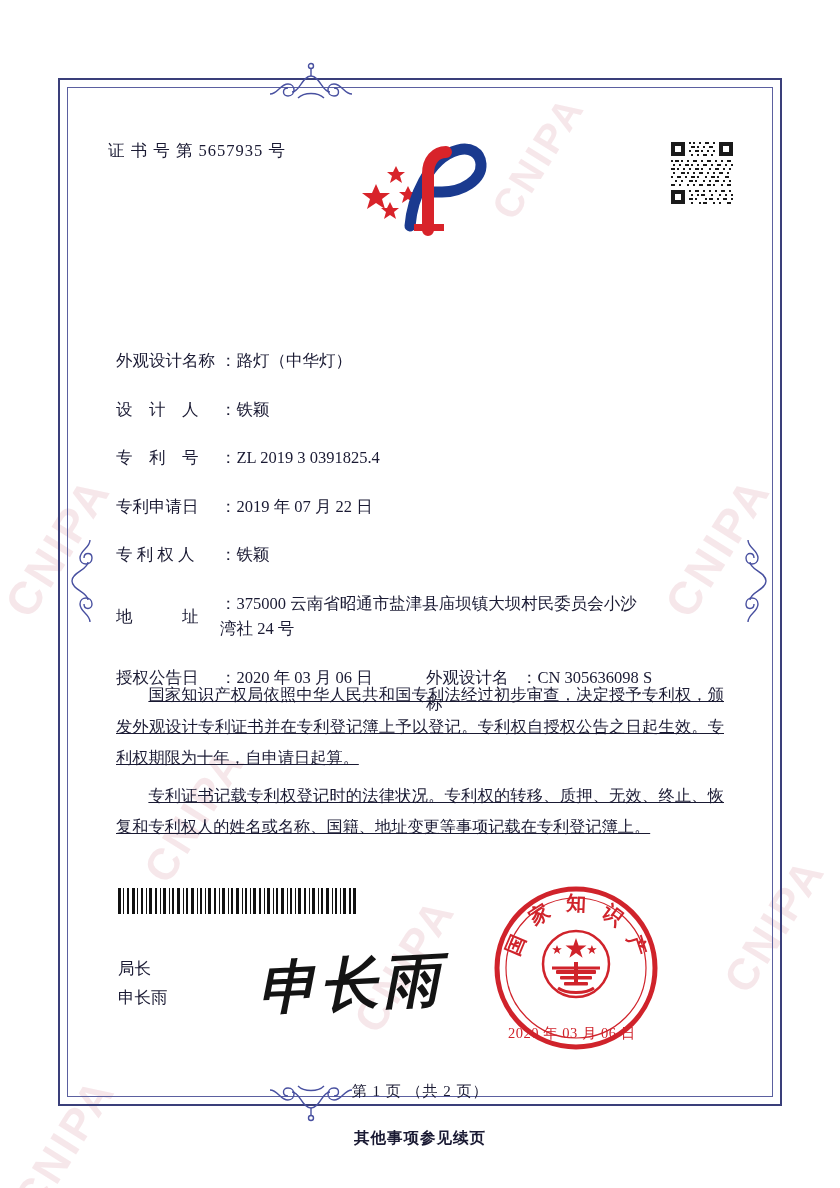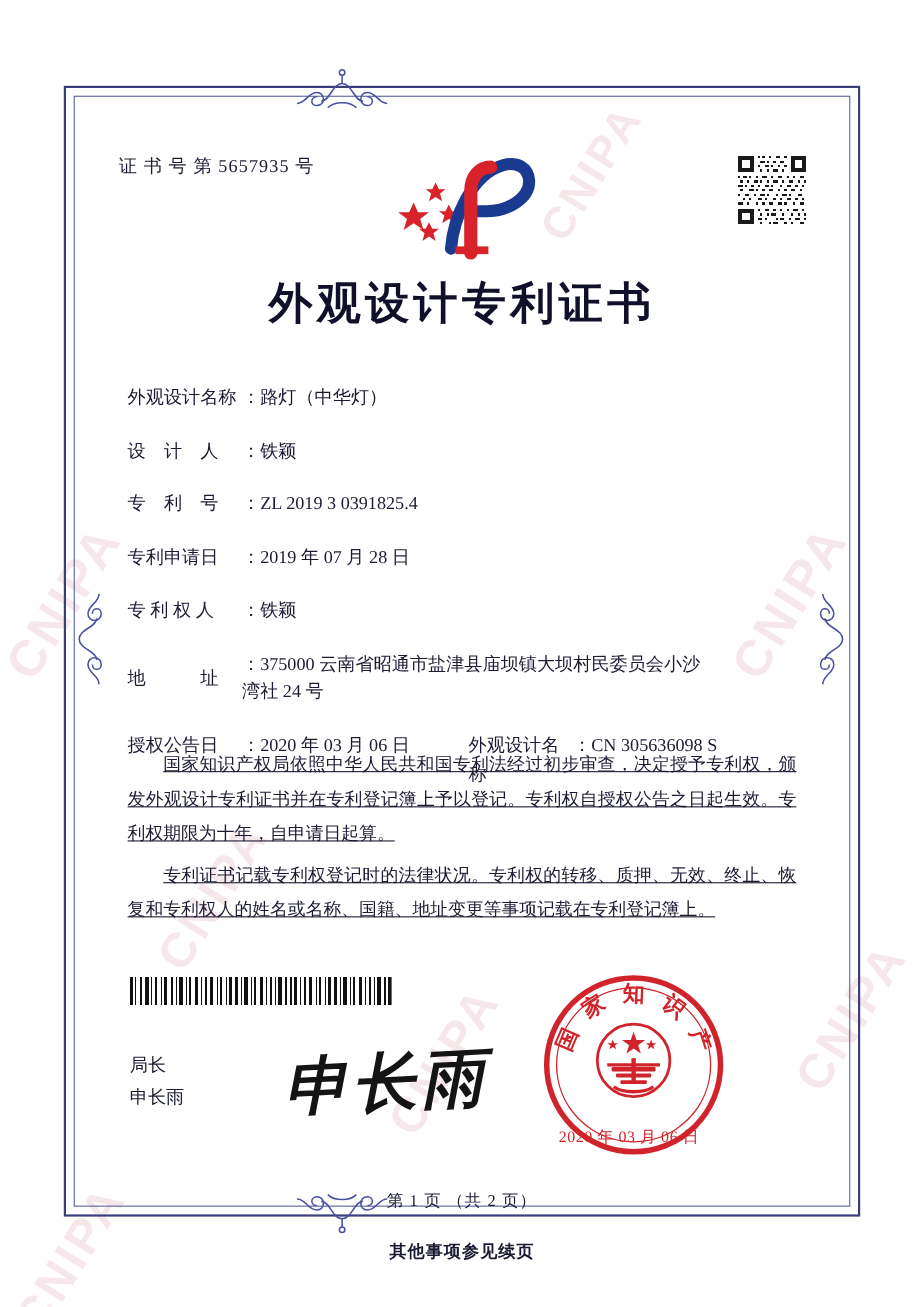--- a/index.html
+++ b/index.html
@@ -433,21 +433,20 @@
         <polygon points="40,62 43,68 49,68 44,72 46,79 40,75 34,79 36,72 31,68 37,68"></polygon>
       </g>
 
       <path d="M60 86 C62 60 78 18 108 10 C120 7 130 12 131 24 C132 40 112 52 92 52 L82 52" fill="none" stroke="#1a3a8f" stroke-width="11" stroke-linecap="round"></path>
 
       <path d="M78 90 L78 34 C78 20 86 12 96 12" fill="none" stroke="#d8232a" stroke-width="12" stroke-linecap="round"></path>
       <rect x="64" y="84" width="30" height="7" fill="#d8232a"></rect>
     </svg>
   </div>
 
-  <div class="doc-title">外观设计专利证书</div>
 
   <div class="fields">
 
     <div class="field-row">
       <div class="field-label">外观设计名称</div>
       <div class="field-value">
         <span>：</span><span>路灯（中华灯）</span>
       </div>
     </div>
 
@@ -461,21 +460,21 @@
     <div class="field-row">
       <div class="field-label">专　利　号</div>
       <div class="field-value">
         <span>：</span><span>ZL 2019 3 0391825.4</span>
       </div>
     </div>
 
     <div class="field-row">
       <div class="field-label">专利申请日</div>
       <div class="field-value">
-        <span>：</span><span>2019 年 07 月 28 日</span>
+        <span>：</span><span>2019 年 07 月 22 日</span>
       </div>
     </div>
 
     <div class="field-row">
       <div class="field-label">专 利 权 人</div>
       <div class="field-value">
         <span>：</span><span>铁颖</span>
       </div>
     </div>
 

